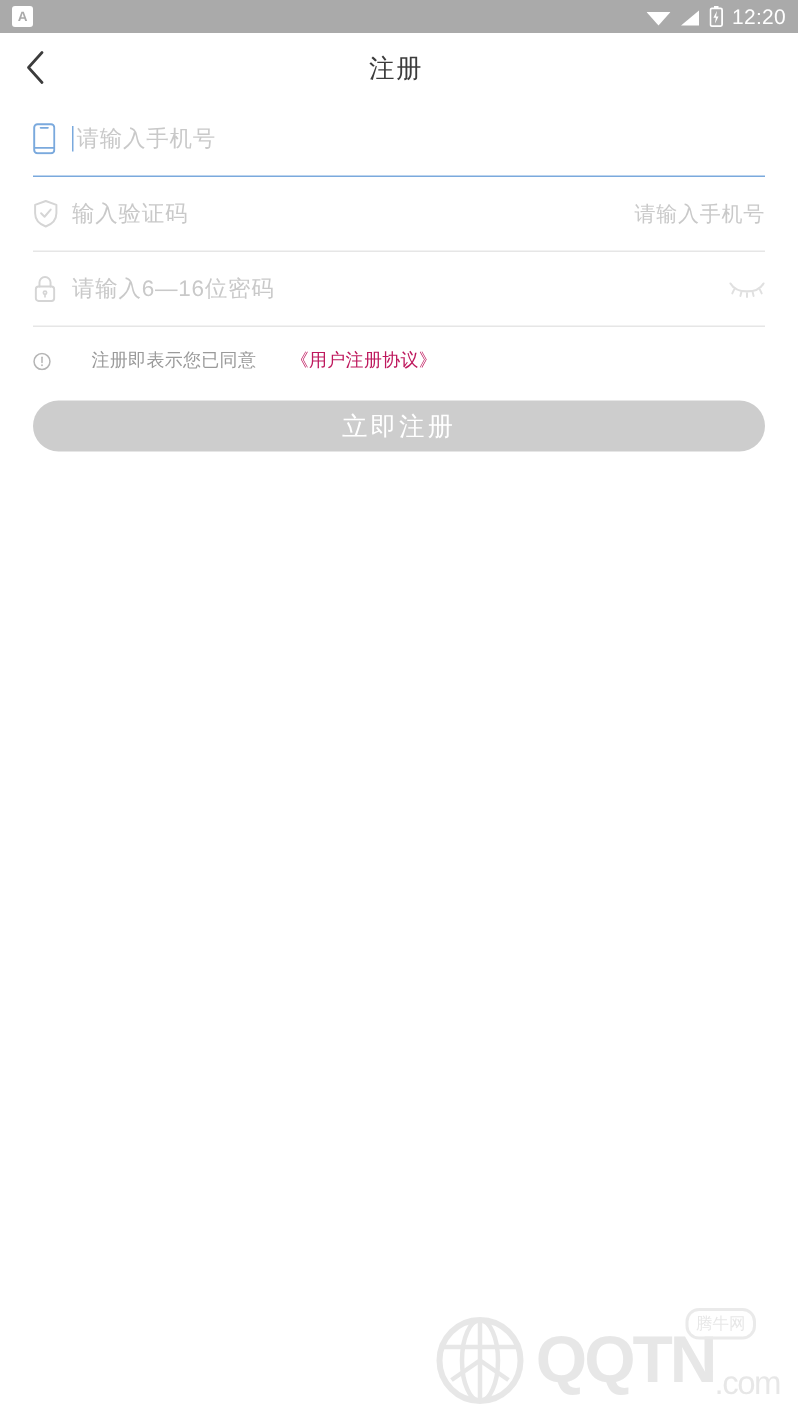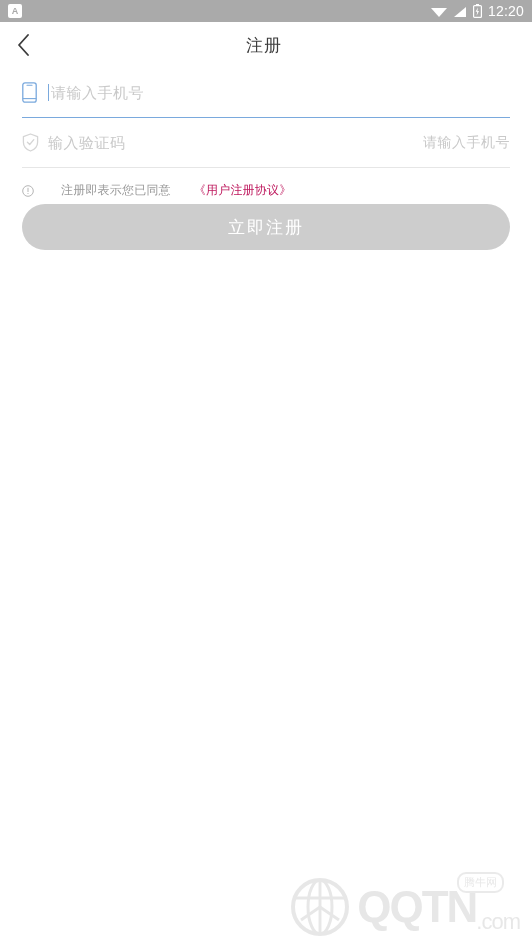--- a/index.html
+++ b/index.html
@@ -137,23 +137,23 @@
     margin-right:6px;
   }
   .agreement-link {
     color:#be185d;
     margin-left:2px;
     cursor:pointer;
   }
 
   
   .submit-btn {
-    margin-top:5px;
+    margin-top:18px;
     width:100%;
-    height:46px;
+    height:34px;
     border:none;
     border-radius:23px;
     background:#cdcdcd;
     color:#ffffff;
     font-family:"Liberation Sans", "DejaVu Sans", sans-serif;
     font-size:17px;
     letter-spacing:2px;
     cursor:pointer;
   }
 
@@ -252,20 +252,41 @@
       <svg width="17" height="19" viewBox="0 0 17 19">
         <path d="M8.5 1 L15.6 3.6 V9.2 C15.6 13.4 12.6 16.5 8.5 18 C4.4 16.5 1.4 13.4 1.4 9.2 V3.6 Z" fill="none" stroke="#d5d5d5" stroke-width="1.3" stroke-linejoin="round"></path>
         <polyline points="5.4,9.2 7.7,11.5 11.8,6.7" fill="none" stroke="#d5d5d5" stroke-width="1.3" stroke-linecap="round" stroke-linejoin="round"></polyline>
       </svg>
     </span>
     <input class="field-input" type="text" placeholder="输入验证码" style="">
     <span class="field-action">请输入手机号</span>
   </div>
 
   
+  <div class="field">
+    <span class="field-icon">
+      <svg width="16" height="19" viewBox="0 0 16 19">
+        <path d="M4.3 8 V5.4 A3.7 3.7 0 0 1 11.7 5.4 V8" fill="none" stroke="#d5d5d5" stroke-width="1.3" stroke-linecap="round"></path>
+        <rect x="1.9" y="8" width="12.2" height="9.6" rx="1.8" fill="none" stroke="#d5d5d5" stroke-width="1.3"></rect>
+        <circle cx="8" cy="12.2" r="1.1" fill="none" stroke="#d5d5d5" stroke-width="1.1"></circle>
+        <line x1="8" y1="13.1" x2="8" y2="15" stroke="#d5d5d5" stroke-width="1.1" stroke-linecap="round"></line>
+      </svg>
+    </span>
+    <input class="field-input" type="text" placeholder="请输入6—16位密码" style="">
+    <span class="eye-btn">
+      <svg width="24" height="12" viewBox="0 0 24 12">
+        <path d="M1 2 C5 9 19 9 23 2" fill="none" stroke="#e0e0e0" stroke-width="1.4" stroke-linecap="round"></path>
+        <line x1="3.4" y1="6.1" x2="2.2" y2="8.6" stroke="#e0e0e0" stroke-width="1.3" stroke-linecap="round"></line>
+        <line x1="8.2" y1="7.9" x2="7.6" y2="10.4" stroke="#e0e0e0" stroke-width="1.3" stroke-linecap="round"></line>
+        <line x1="12" y1="8.4" x2="12" y2="11" stroke="#e0e0e0" stroke-width="1.3" stroke-linecap="round"></line>
+        <line x1="15.8" y1="7.9" x2="16.4" y2="10.4" stroke="#e0e0e0" stroke-width="1.3" stroke-linecap="round"></line>
+        <line x1="20.6" y1="6.1" x2="21.8" y2="8.6" stroke="#e0e0e0" stroke-width="1.3" stroke-linecap="round"></line>
+      </svg>
+    </span>
+  </div>
 
   
   <div class="agreement">
     <span class="agreement-icon">
       <svg width="12" height="12" viewBox="0 0 12 12">
         <circle cx="6" cy="6" r="5.3" fill="none" stroke="#b5b5b5" stroke-width="1"></circle>
         <line x1="6" y1="3.2" x2="6" y2="6.6" stroke="#b5b5b5" stroke-width="1" stroke-linecap="round"></line>
         <circle cx="6" cy="8.5" r="0.6" fill="#b5b5b5"></circle>
       </svg>
     </span>

